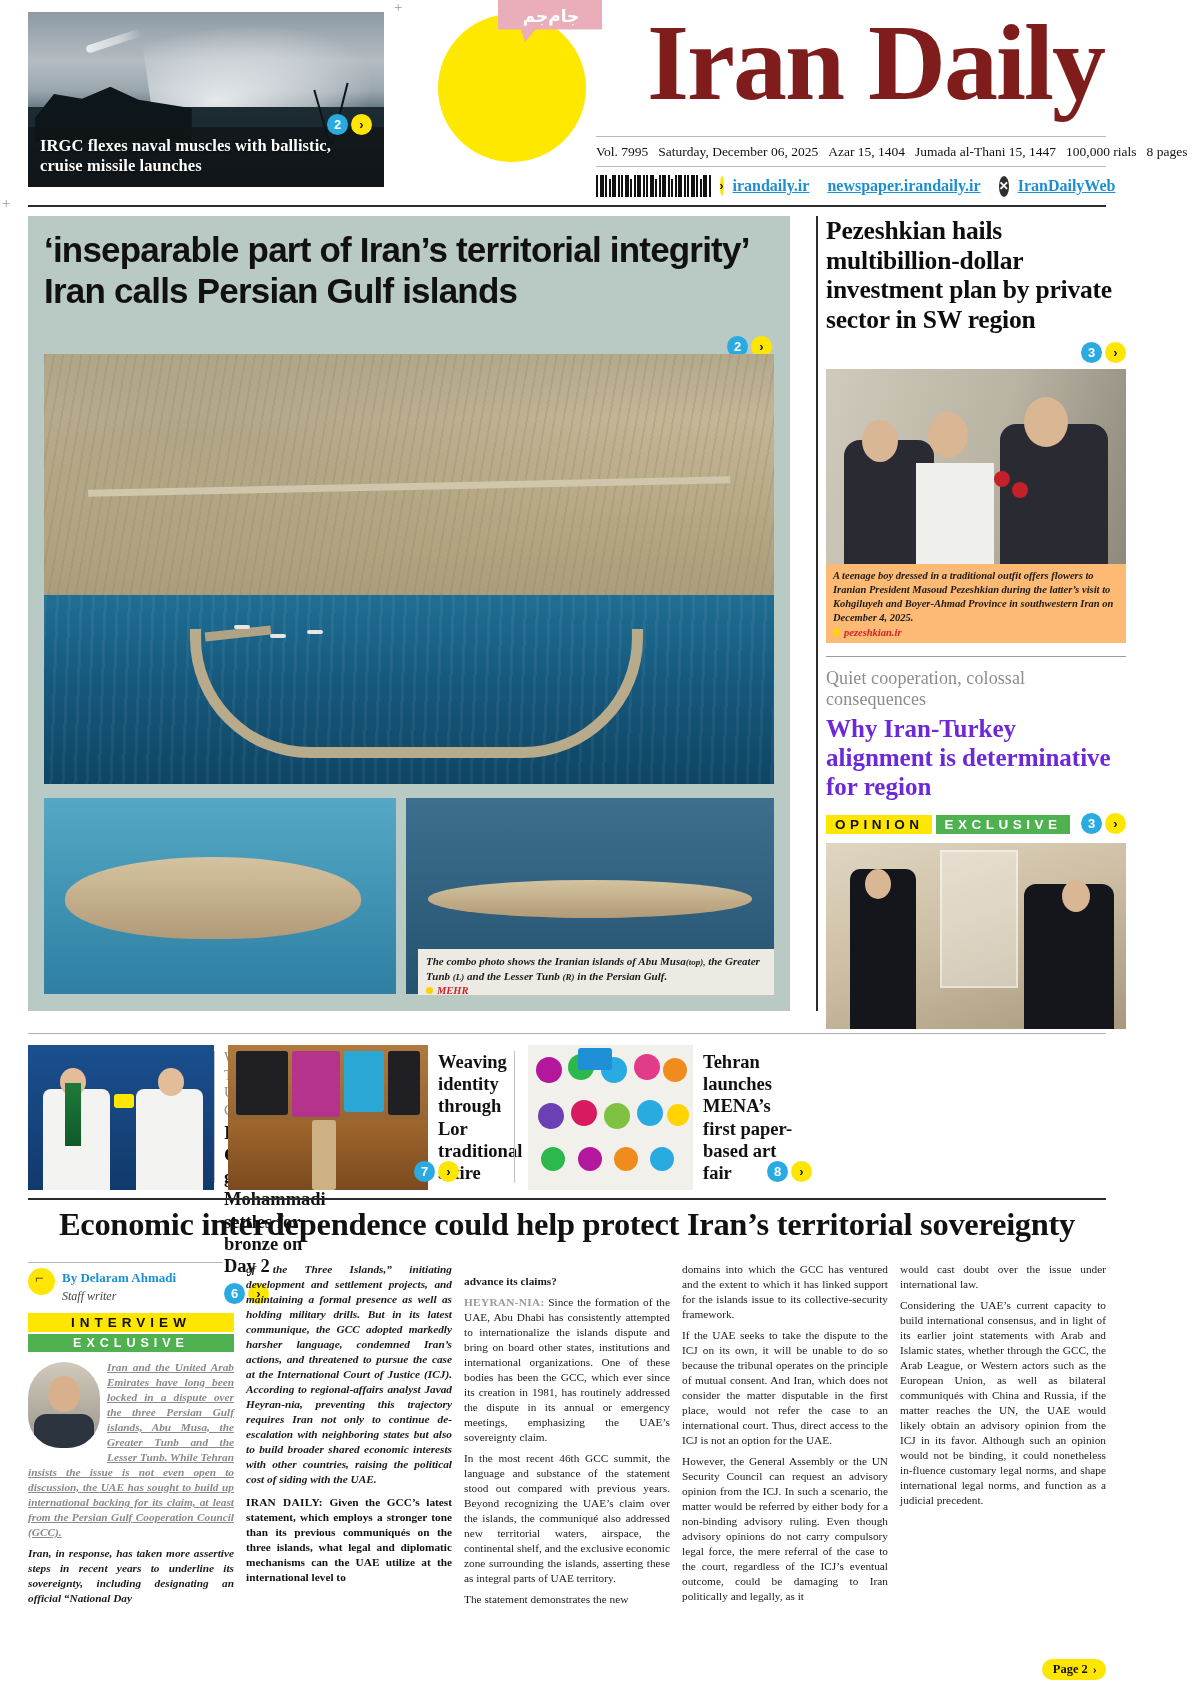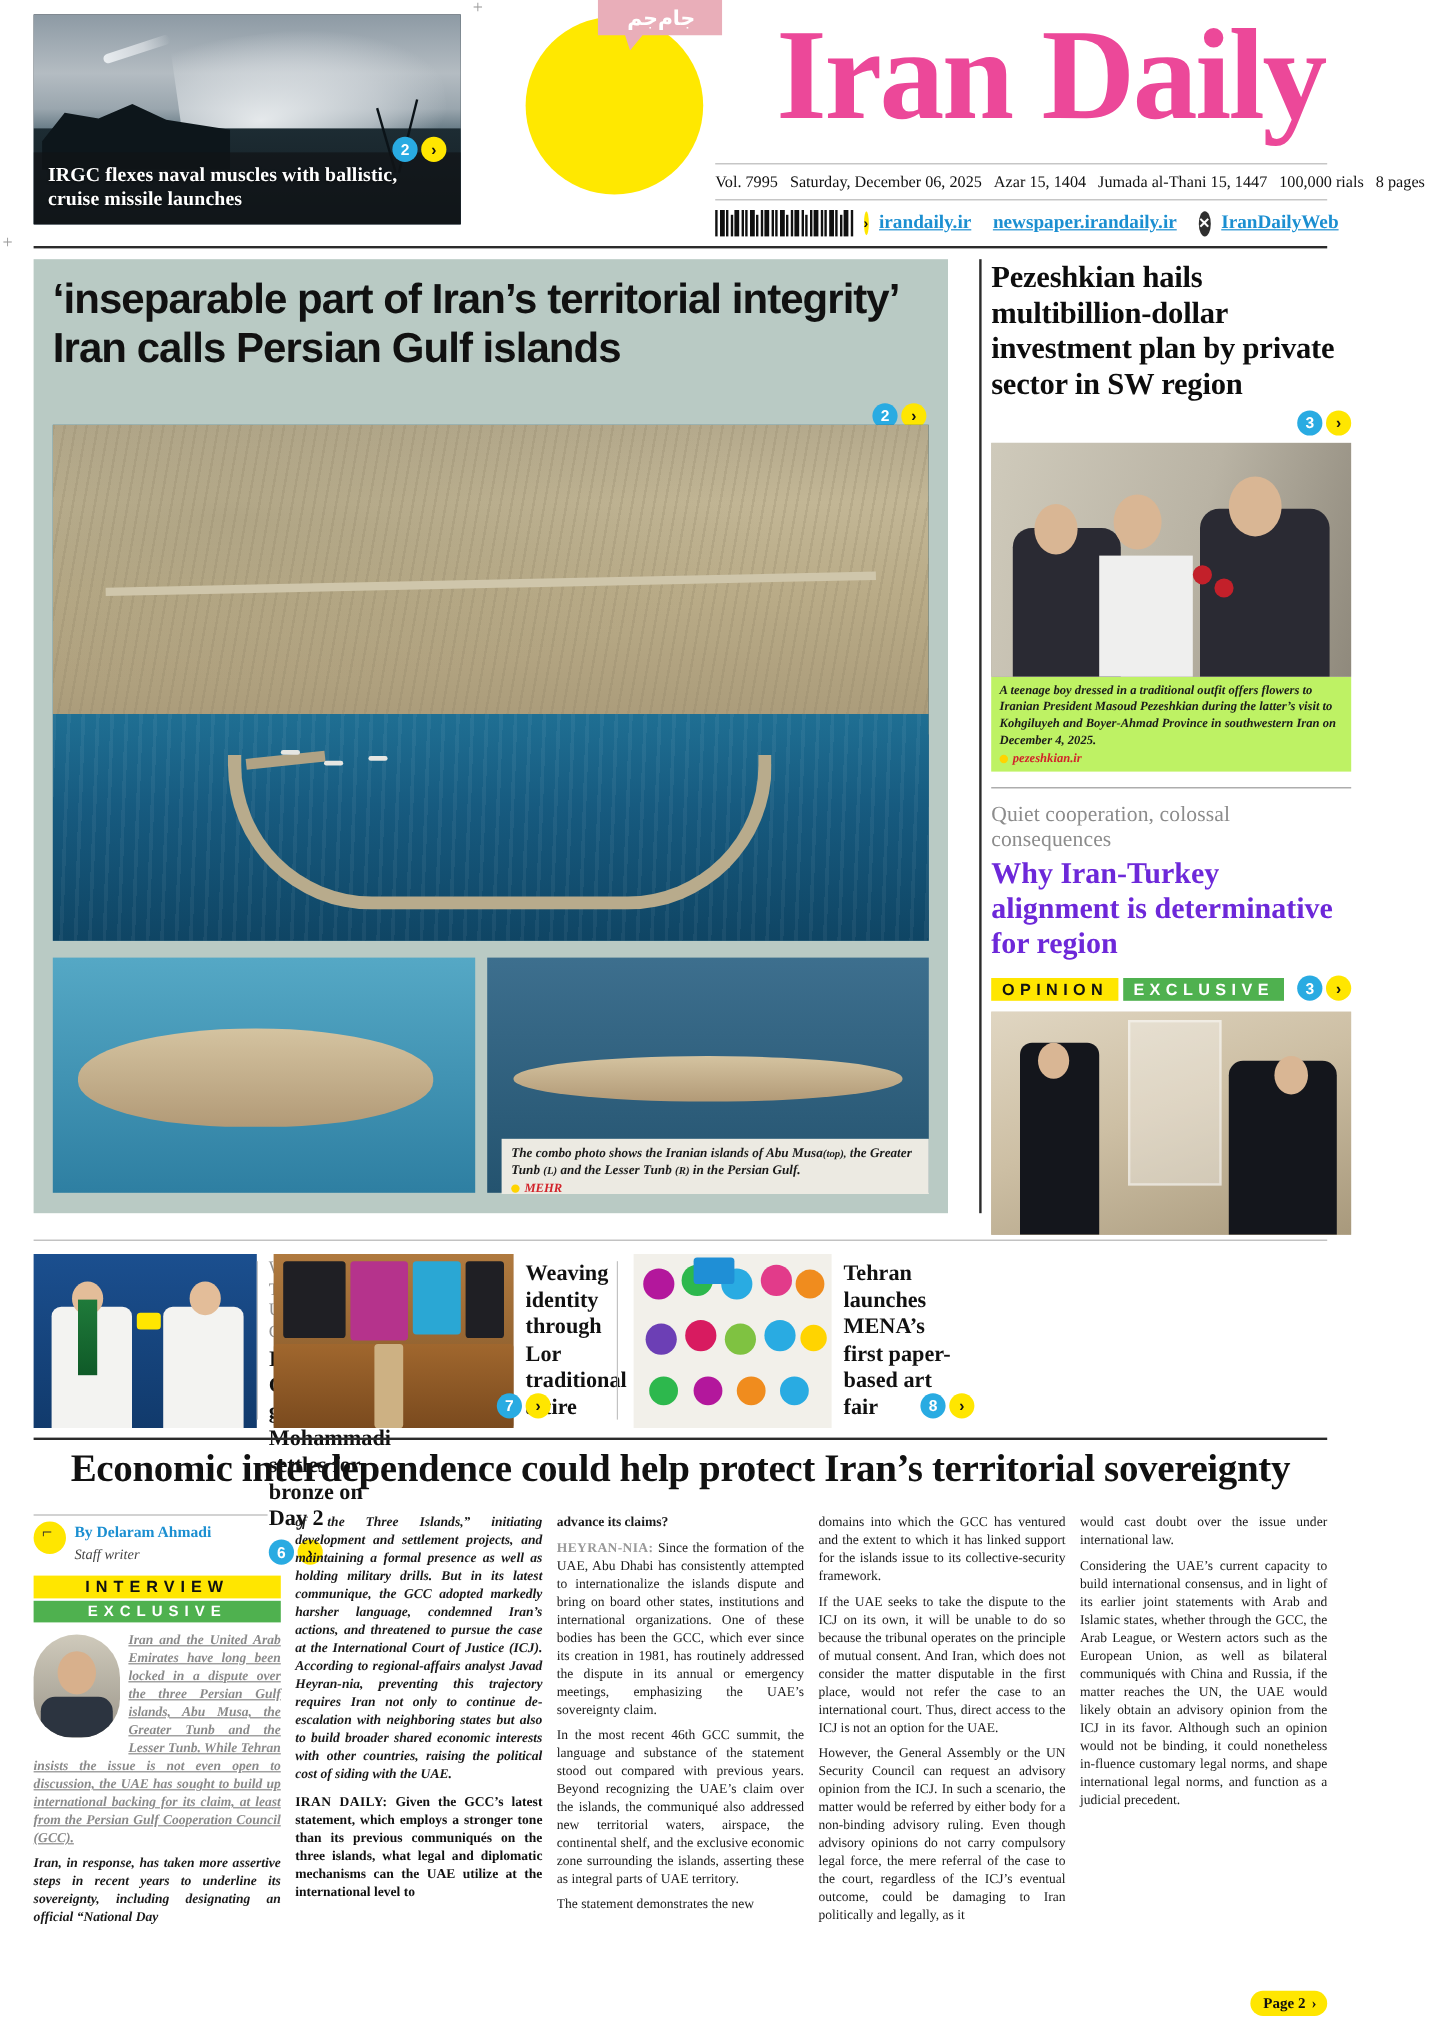--- a/index.html
+++ b/index.html
@@ -84,21 +84,21 @@
     clip-path: polygon(0 0, 100% 0, 100% 70%, 36% 70%, 26% 100%, 22% 70%, 0 70%);
   }
   .farsi-text {
     position: absolute; left: 508px; top: 6px; width: 86px; text-align: center;
     color: #fff; font-size: 17px; font-weight: bold; direction: rtl;
     font-family: "DejaVu Sans", sans-serif;
   }
   .wordmark {
     position: absolute; left: 612px; top: 4px; width: 492px; height: 120px;
     font-family: "Liberation Serif", serif; font-weight: bold;
-    font-size: 108px; line-height: 118px; letter-spacing: -2px; color: #ec4899;
+    font-size: 108px; line-height: 118px; letter-spacing: -2px; color: #7f1d1d;
     text-align: right; white-space: nowrap;
   }
   .info-rule { position: absolute; left: 596px; top: 136px; width: 510px; height: 1px; background: #b9b9b9; }
   .infoline {
     position: absolute; left: 596px; top: 141px; width: 512px; height: 22px;
     font-size: 13.5px; color: #111; white-space: nowrap;
     display: flex; align-items: center; justify-content: flex-start; gap: 5px;
   }
   .infoline .dot { width: 9px; height: 9px; border-radius: 50%; background: #ffd400; display:inline-block; }
   .info-rule2 { position: absolute; left: 596px; top: 166px; width: 510px; height: 1px; background: #b9b9b9; }
@@ -199,21 +199,21 @@
     line-height: 1.16; color: #0d0d0d; letter-spacing: -.2px;
   }
   .r-badge-row { display: flex; justify-content: flex-end; margin-top: 8px; }
   .r-photo { width: 300px; height: 195px; margin-top: 6px; overflow: hidden; position: relative;
              background: linear-gradient(to bottom, #c9c3b4 0%, #aaa497 100%); }
   .rp-wall { position: absolute; inset: 0; background: linear-gradient(105deg,#cfcabb 0%, #b9b3a4 55%, #8f897c 100%); }
   .rp-fig { position: absolute; bottom: 0; background: #2a2a33; border-radius: 16px 16px 0 0; }
   .rp-face { position: absolute; border-radius: 50%; background: #d9b694; }
   .rp-shirt { position: absolute; background: #efefee; }
   .rp-rose { position: absolute; width: 16px; height: 16px; border-radius: 50%; background: #c3202a; }
-  .r-cap { width: 300px; background: #bef264; padding: 5px 7px 5px 7px; }
+  .r-cap { width: 300px; background: #fdba74; padding: 5px 7px 5px 7px; }
   .r-cap-t { font-family: "Liberation Serif", serif; font-style: italic; font-weight: bold;
              font-size: 10.5px; line-height: 1.32; color: #1a1a1a; }
   .r-cap .credit span.txt { color: #d2232a; }
   .r-rule { width: 300px; height: 1px; background: #9a9a9a; margin: 13px 0 11px 0; }
   .kicker { font-family: "Liberation Serif", serif; font-size: 18px; color: #8c8c8c; letter-spacing: .1px; }
   .r-head2 { font-family: "Liberation Serif", serif; font-weight: bold; font-size: 25px;
              line-height: 1.16; color: #6d28d9; margin-top: 4px; }
   .oprow { display: flex; align-items: flex-end; justify-content: space-between; margin-top: 12px; }
   .op-badges .op1 {
     background: #ffe600; color: #111; font-family: "Liberation Sans", sans-serif; font-weight: bold;
@@ -284,21 +284,21 @@
     float: left; width: 72px; height: 86px; margin: 2px 7px 3px 0; border-radius: 40px 40px 36px 36px;
     background: linear-gradient(to bottom,#cfcabb 0%, #9b958a 100%); position: relative; overflow: hidden;
   }
   .lede .portrait .ph-face { position:absolute; left:20px; top:14px; width:32px; height:36px; border-radius:50%; background:#d8b08c; }
   .lede .portrait .ph-suit { position:absolute; left:6px; bottom:0; width:60px; height:34px; background:#2c3440; border-radius:12px 12px 0 0; }
   .lede p { font-family: "Liberation Serif", serif; font-style: italic; font-weight: bold; font-size: 11.3px;
             line-height: 1.33; color: #8a8a8a; text-align: justify; text-decoration: underline; }
   .grayital { font-style: italic; font-weight: bold; color: #8a8a8a; }
   .qlabel { font-variant: small-caps; font-weight: bold; color: #9a9a9a; letter-spacing: .3px; }
   .qlabel.dark { color: #111; }
-  .bold { font-weight: bold; color: #111; }
+  .bold { font-weight: bold; color: #111; margin-top: 12px; }
   .page-pill {
     position: absolute; right: 0; bottom: 6px;
     background: #ffe600; color: #111; font-family: "Liberation Serif", serif; font-weight: bold;
     font-size: 12.5px; padding: 3px 9px 3px 11px; border-radius: 11px;
     display: flex; align-items: center; gap: 5px;
   }
 </style>
 </head>
 <body>
 

